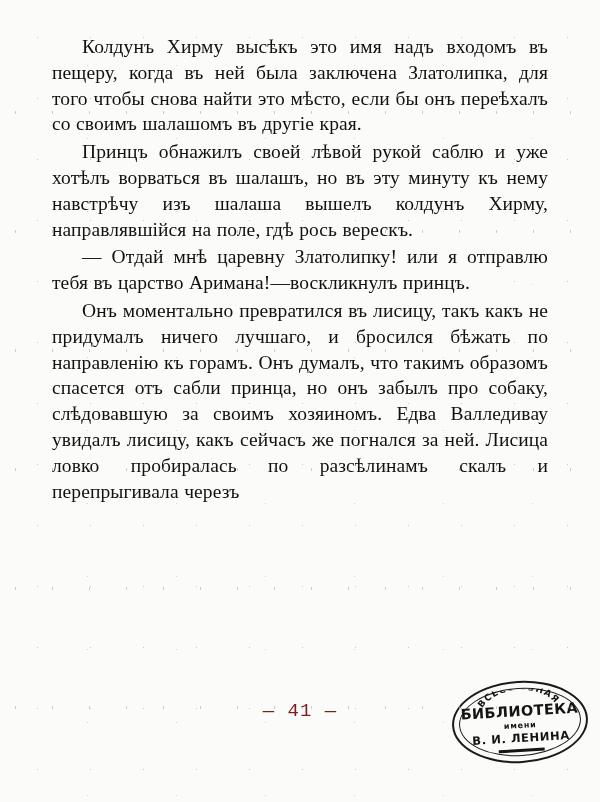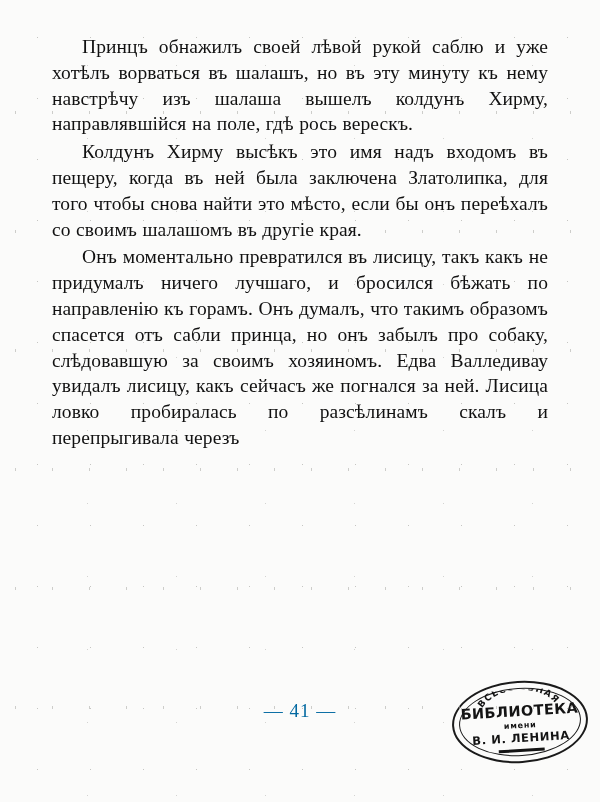--- a/index.html
+++ b/index.html
@@ -75,21 +75,22 @@
     position: absolute;
     left: 0;
     right: 0;
     top: 700px;
     text-align: center;
   }
   .page-number {
     display: inline-block;
     font-size: 19px;
     letter-spacing: 1px;
-    color: #0369a1;
+    color: #7f1d1d;
+    font-family: Liberation Mono, monospace;
   }
 
   
   .stamp {
     position: absolute;
     left: 452px;
     top: 681px;
     width: 132px;
     height: 78px;
     border: 2.5px solid #1a1a1a;
@@ -154,22 +155,23 @@
     background: #141414;
     margin-top: 5px;
   }
 </style>
 </head>
 <body>
 
 <div class="page">
 
   <div class="text-block">
+    <p class="para full-justify">Колдунъ Хирму высѣкъ это имя надъ входомъ въ пещеру, когда въ ней была заключена Златолипка, для того чтобы снова найти это мѣсто, если бы онъ переѣхалъ со своимъ шалашомъ въ другіе края.</p>
     <p class="para full-justify">Принцъ обнажилъ своей лѣвой рукой саблю и уже хотѣлъ ворваться въ шалашъ, но въ эту минуту къ нему навстрѣчу изъ шалаша вышелъ колдунъ Хирму, направлявшійся на поле, гдѣ рось верескъ.</p>
-    <p class="para full-justify">Колдунъ Хирму высѣкъ это имя надъ входомъ въ пещеру, когда въ ней была заключена Златолипка, для того чтобы снова найти это мѣсто, если бы онъ переѣхалъ со своимъ шалашомъ въ другіе края.</p>
+    <p class="para dialogue full-justify">— Отдай мнѣ царевну Златолипку! или я отправлю тебя въ царство Аримана!—воскликнулъ принцъ.</p>
     <p class="para full-justify">Онъ моментально превратился въ лисицу, такъ какъ не придумалъ ничего лучшаго, и бросился бѣжать по направленію къ горамъ. Онъ думалъ, что такимъ образомъ спасется отъ сабли принца, но онъ забылъ про собаку, слѣдовавшую за своимъ хозяиномъ. Едва Валледивау увидалъ лисицу, какъ сейчасъ же погнался за ней. Лисица ловко пробиралась по разсѣлинамъ скалъ и перепрыгивала черезъ</p>
   </div>
 
   <div class="footer">
     <span class="page-number">— 41 —</span>
   </div>
 
   <div class="stamp">
     <div class="stamp-inner-ring"></div>
     <div class="stamp-arc">

